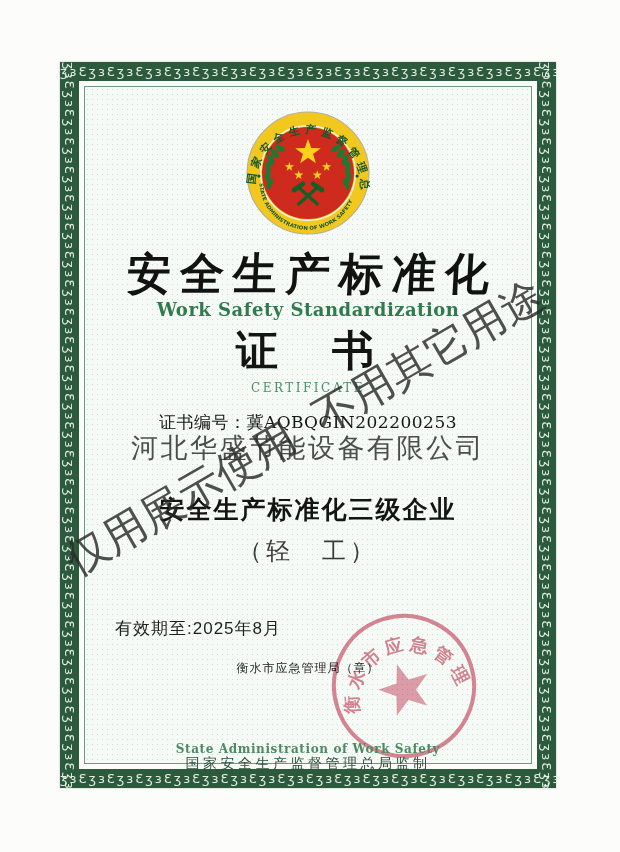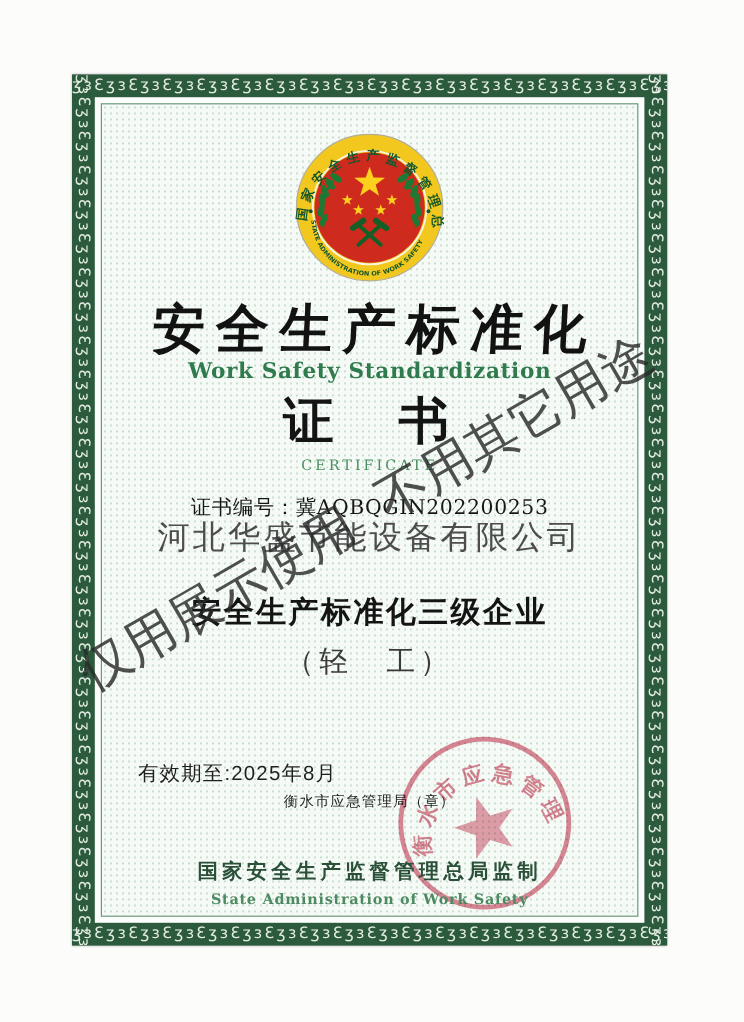--- a/index.html
+++ b/index.html
@@ -18,24 +18,24 @@
   .row{position:absolute;left:0;right:0;text-align:center;}
   .serif{font-family:"DejaVu Serif","Liberation Serif",serif;}
   .title-zh{top:158px;font-size:44px;font-weight:bold;color:#121212;letter-spacing:9px;text-indent:9px;font-family:"DejaVu Serif","Liberation Serif",serif;transform:skewX(-3deg);}
   .title-en{top:212px;font-size:18px;font-weight:bold;color:#2f7b4d;letter-spacing:.5px;}
   .cert-zh{top:236px;font-size:42px;font-weight:bold;color:#141414;letter-spacing:6px;font-family:"DejaVu Serif","Liberation Serif",serif;}
   .cert-en{top:294px;font-size:12px;font-weight:normal;color:#4a8f62;letter-spacing:2.5px;}
   .certno{top:324px;font-size:17px;font-weight:normal;color:#161616;letter-spacing:.5px;}
   .company{top:343px;font-size:27px;color:#4d4d4d;letter-spacing:2.5px;font-family:Liberation Sans, sans-serif;}
   .grade{top:406px;font-size:25px;font-weight:bold;color:#141414;letter-spacing:2px;}
   .industry{top:448px;font-size:24px;color:#3a3a3a;letter-spacing:4px;}
-  .validity{top:546px;left:30px;right:auto;text-align:left;font-size:17px;color:#1f1f1f;letter-spacing:1px;}
+  .validity{top:530px;left:30px;right:auto;text-align:left;font-size:17px;color:#1f1f1f;letter-spacing:1px;}
   .authority{top:573px;font-size:12px;color:#1f1f1f;letter-spacing:1px;}
   .issue-date{top:599px;font-size:15.5px;color:#1f1f1f;letter-spacing:1px;left:60px;}
-  .footer-zh{top:628px;font-size:17px;font-weight:bold;color:#2a5038;letter-spacing:3.5px;}
+  .footer-zh{top:668px;font-size:14px;font-weight:normal;color:#2a5038;letter-spacing:3.5px;}
   .footer-en{top:655px;font-size:12px;font-weight:bold;color:#4d8a62;letter-spacing:.6px;}
   .emblem-wrap{position:absolute;top:24px;left:50%;transform:translateX(-50%);}
   .seal-wrap{position:absolute;top:524px;left:244px;mix-blend-mode:multiply;opacity:.85;}
   .watermark{position:absolute;left:305px;top:428px;transform:translate(-50%,-50%) rotate(-30deg);
              font-size:43px;color:rgba(42,42,42,.82);white-space:nowrap;letter-spacing:0px;word-spacing:16px;
              z-index:50;pointer-events:none;font-weight:500;}
 </style>
 </head>
 <body>
 

